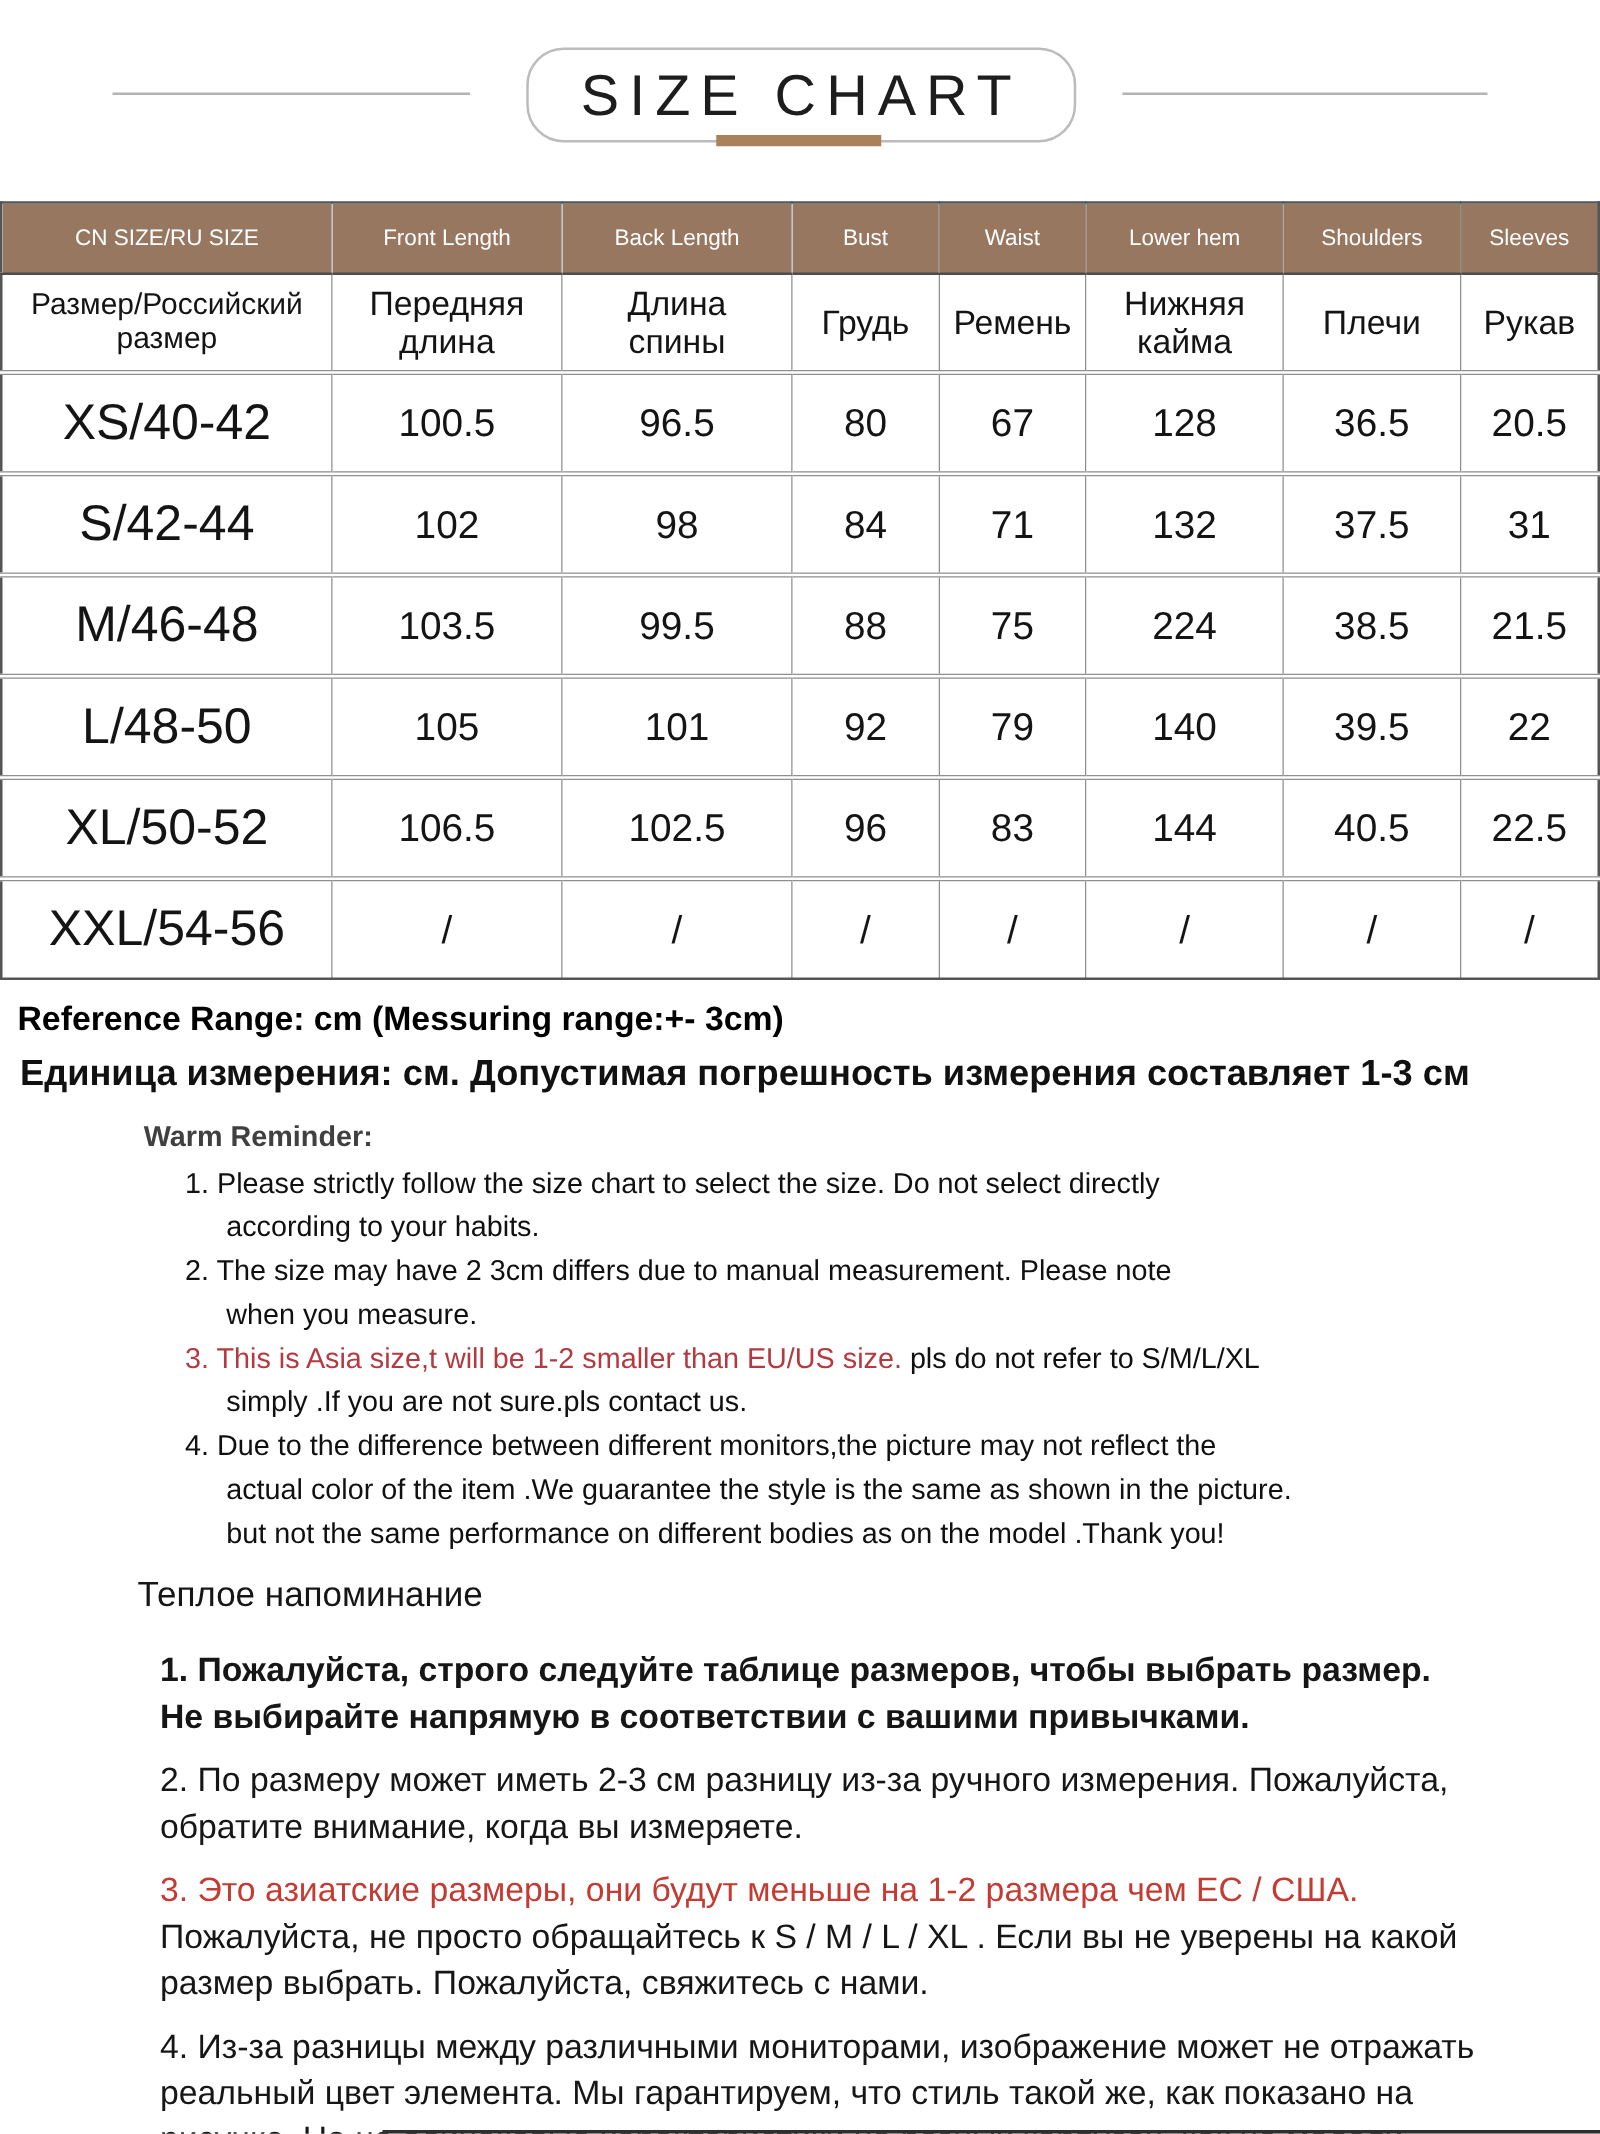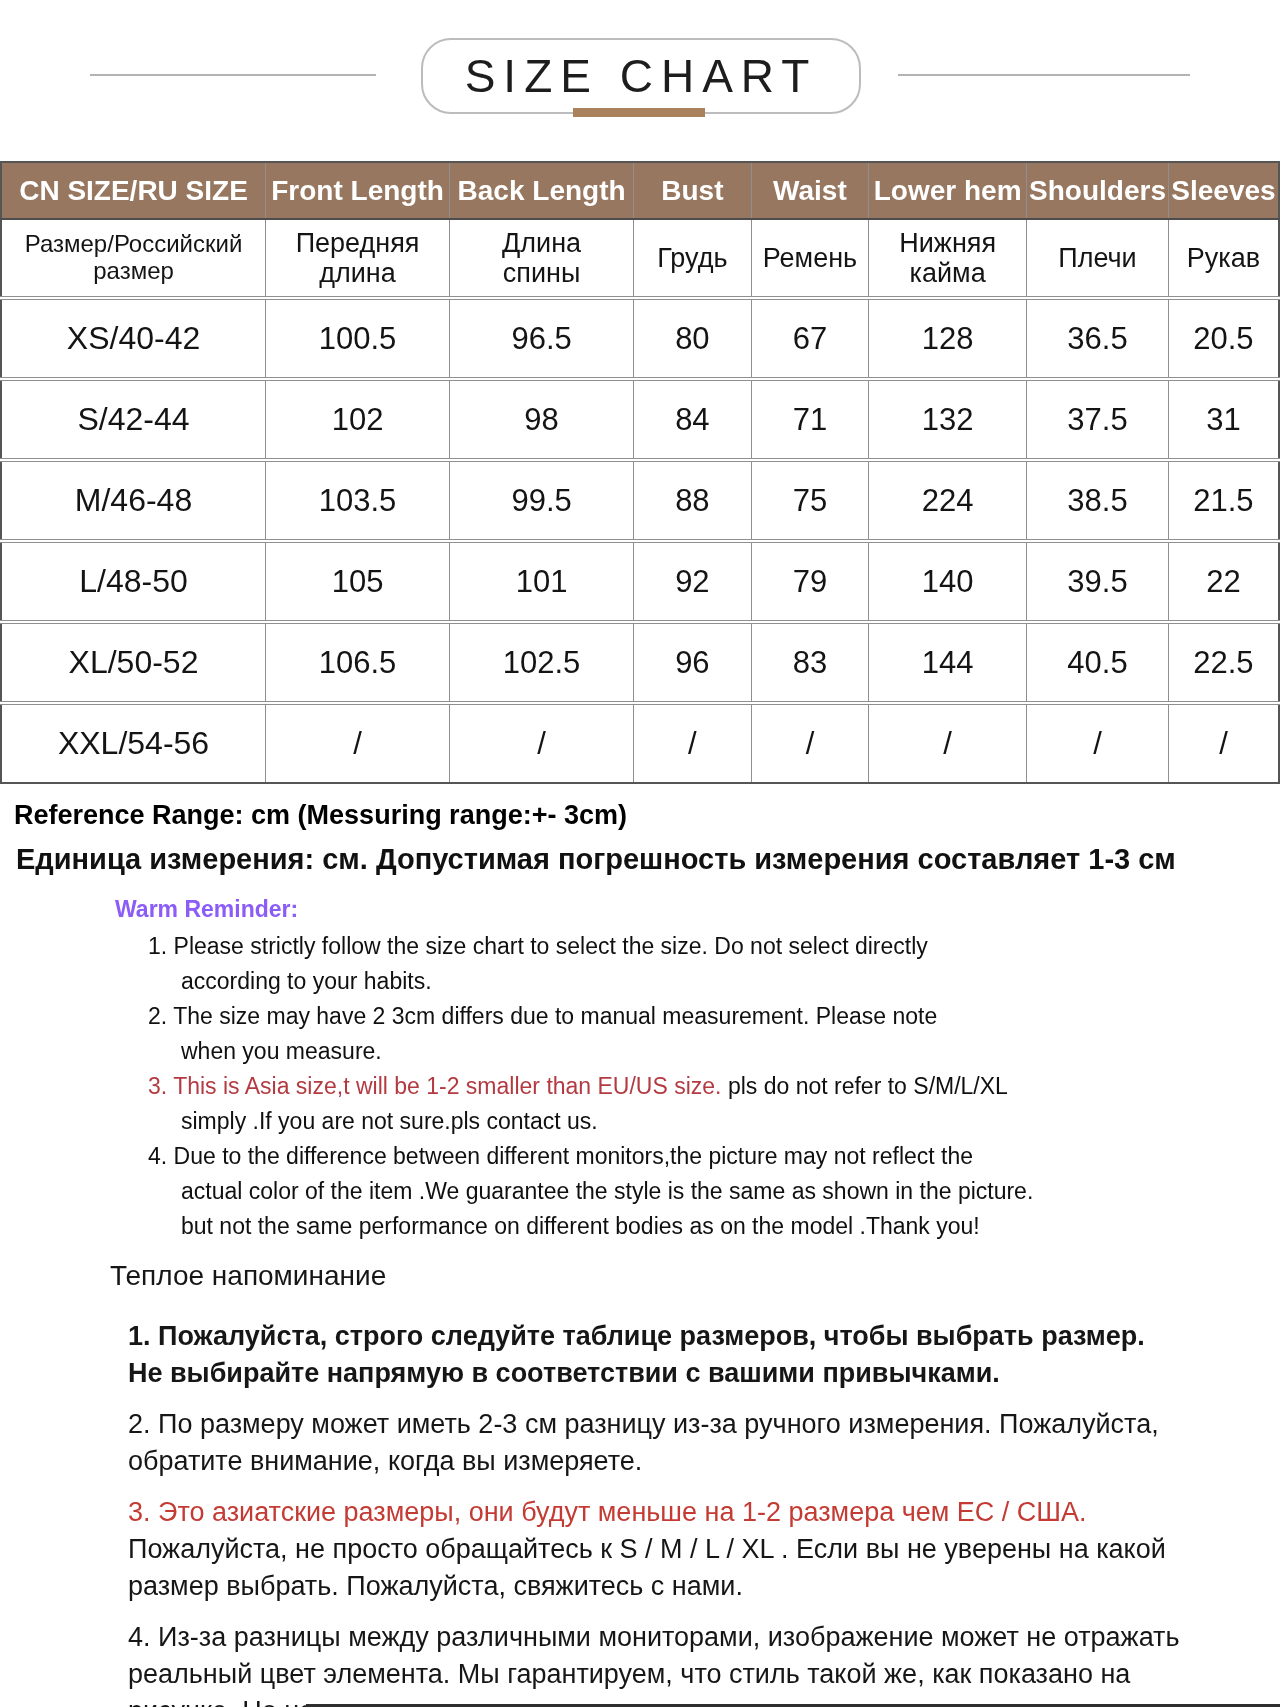--- a/index.html
+++ b/index.html
@@ -29,38 +29,38 @@
   table.size-table{
     width:1280px;border-collapse:collapse;table-layout:fixed;
     border:2px solid #555;
   }
   .size-table td,.size-table th{
     text-align:center;vertical-align:middle;padding:0 2px;
     border-left:1px solid #8f8f8f;overflow:hidden;
   }
   .size-table td:first-child,.size-table th:first-child{border-left:none;}
   tr.en-head th{
-    background:var(--header-bg,#97775f);color:#ffffff;font-weight:700;
-    font-size:28px;height:55px;border-left:1px solid #8f8f8f;
+    background:var(--header-bg,#97775f);color:#ffffff;font-weight:400;
+    font-size:18px;height:55px;border-left:1px solid #8f8f8f;
   }
   tr.en-head th:first-child{border-left:none;}
   tr.ru-head td{
     font-size:27px;height:76px;line-height:1.12;white-space:pre-line;
     border-top:2px solid #4d4d4d;color:#141414;margin-top:48px;
   }
   tr.ru-head td.c0{font-size:24px;}
   tbody tr td{
     height:77px;font-size:31px;color:#141414;
     border-top:4px double #8f8f8f;
   }
-  tbody tr td.c0{font-size:32px;}
+  tbody tr td.c0{font-size:40px;}
   
   .ref-en{margin:16px 0 0 14px;font-size:27px;font-weight:700;color:#000;}
   .ref-ru{margin:12px 0 0 16px;font-size:29px;font-weight:700;color:#111;}
-  .wr-title-en{margin:20px 0 0 115px;font-size:23px;font-weight:600;color:#8b5cf6;}
+  .wr-title-en{margin:20px 0 0 115px;font-size:23px;font-weight:600;color:#404040;}
   .wr-list-en{margin:6px 0 0 148px;width:1030px;font-size:23px;line-height:35px;font-weight:500;}
   .wr-item-en{white-space:pre-line;padding-left:33px;text-indent:-33px;color:#101010;}
   .red-en{color:var(--red-en,#b43a42);}
   .wr-title-ru{margin:16px 0 0 110px;font-size:28px;font-weight:400;color:#161616;}
   .wr-list-ru{margin:0 0 0 128px;width:1145px;font-size:27px;line-height:37px;font-weight:400;}
   .wr-item-ru{white-space:pre-line;color:#161616;}
   .wr-item-ru.i1{margin-top:26px;font-weight:bold;}
   .wr-item-ru.i2{margin-top:14px;}
   .wr-item-ru.i3{margin-top:14px;}
   .wr-item-ru.i4{margin-top:14px;}

